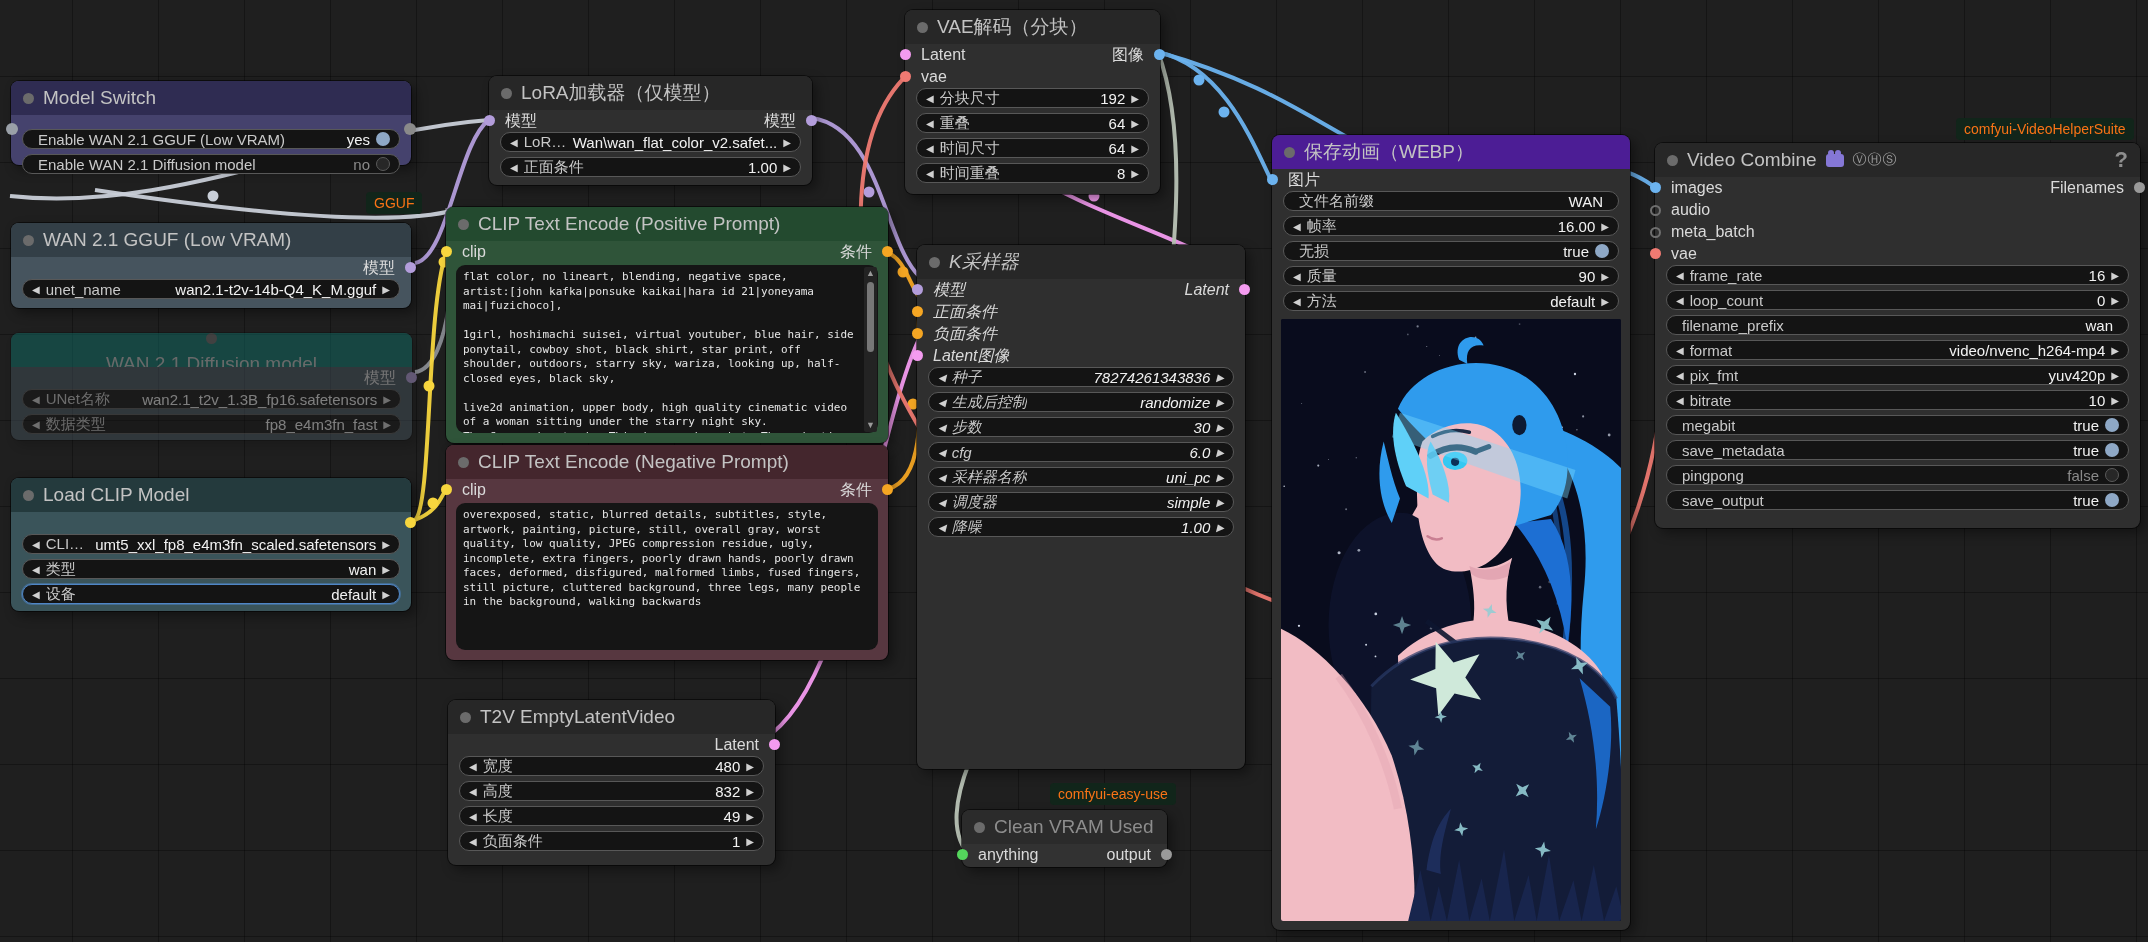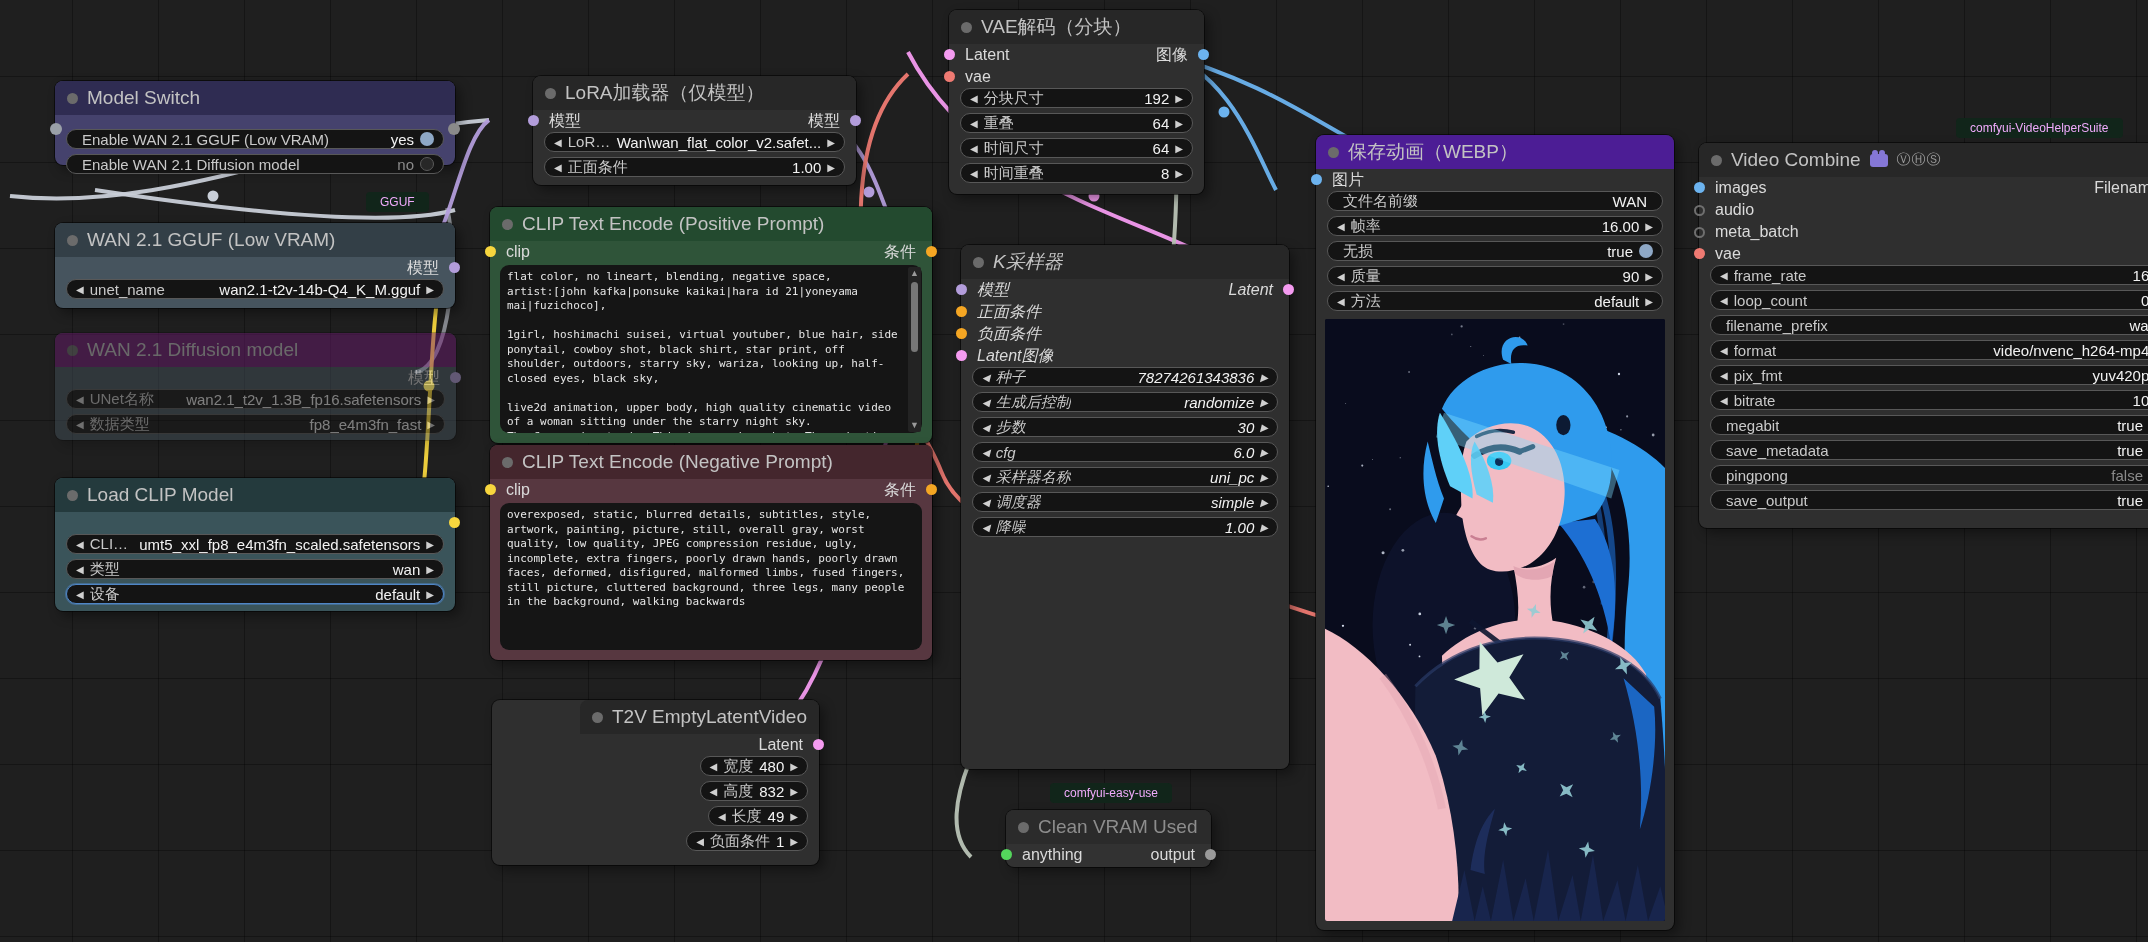--- a/index.html
+++ b/index.html
@@ -5,21 +5,21 @@
   html,body{margin:0;padding:0;width:2148px;height:942px;overflow:hidden;
     background:#1f1f1f;font-family:"Liberation Sans",sans-serif;}
   #canvas{position:relative;width:2148px;height:942px;
     background-color:#1f1f1f;
     background-image:linear-gradient(rgba(0,0,0,.33) 1.5px,transparent 1.5px),
       linear-gradient(90deg,rgba(0,0,0,.33) 1.5px,transparent 1.5px);
     background-size:86px 86px;background-position:-14px -10px;}
   #wires{position:absolute;left:0;top:0;z-index:1;pointer-events:none;}
   #nodes,#badges{position:absolute;left:0;top:0;width:100%;height:100%;z-index:2;}
   .node{position:absolute;border-radius:8px;box-sizing:border-box;display:flex;flex-direction:column;
-    box-shadow:0 0 0 1px rgba(0,0,0,.55),5px 5px 12px rgba(0,0,0,.4);margin-left:44px;}
+    box-shadow:0 0 0 1px rgba(0,0,0,.55),5px 5px 12px rgba(0,0,0,.4);}
   .node-header{height:34px;flex:0 0 34px;border-radius:8px 8px 0 0;display:flex;align-items:center;
     gap:9px;padding:0 12px;box-sizing:border-box;}
   .title-dot{width:11px;height:11px;border-radius:50%;background:#6b6b6b;flex:0 0 auto;}
   .node-title{font-size:19px;color:#c3c3c3;white-space:nowrap;overflow:hidden;}
   .node-title.dim{color:#8d8d8d;}
   .hdr-spacer{flex:1;}
   .film-icon{width:18px;height:13px;background:#8577d6;border-radius:3px;position:relative;flex:0 0 auto;}
   .film-icon:before{content:"";position:absolute;left:2px;top:-4px;width:6px;height:6px;border-radius:50%;background:#8577d6;}
   .film-icon:after{content:"";position:absolute;left:9px;top:-4px;width:6px;height:6px;border-radius:50%;background:#8577d6;}
   .vhs-letters{font-size:14px;color:#9a9a9a;letter-spacing:1px;}
@@ -44,22 +44,22 @@
   .textarea{position:relative;flex:1;margin:2px 10px 10px;background:#151515;border-radius:9px;
     color:#e6e6e6;font-family:"DejaVu Sans Mono",monospace;font-size:11px;line-height:1.32;
     padding:5px 16px 5px 7px;overflow:hidden;white-space:pre-wrap;box-sizing:border-box;}
   .scrollbar{position:absolute;right:1px;top:1px;bottom:1px;width:13px;background:#232323;border-radius:2px;
     display:flex;flex-direction:column;align-items:center;}
   .scroll-arrow{font-size:9px;color:#9a9a9a;height:13px;line-height:13px;}
   .scroll-thumb{width:7px;flex:0 0 70px;background:#777;border-radius:4px;margin:2px 0;}
   .scroll-track-fill{flex:1;}
   .preview{flex:1;margin:3px 9px 9px;border-radius:2px;overflow:hidden;background:#0a0d1e;}
   .preview svg{display:block;width:100%;height:100%;}
-  .badge{position:absolute;background:#11251a;color:#f0abfc;font-size:12px;line-height:1;
-    padding:4px 14px;border-radius:4px;white-space:nowrap;}
+  .badge{position:absolute;background:#11251a;color:#f97316;font-size:14px;line-height:1;
+    padding:4px 8px;border-radius:4px;white-space:nowrap;}
 </style>
 </head>
 <body>
 
 <div id="canvas">
   <svg id="wires" width="2148" height="942">
       <path d="M 10,196 C 170,214 330,132 489,120" stroke="#c9cfd8" stroke-width="4" fill="none" opacity="0.95"></path>
       <circle cx="213" cy="196" r="5.5" fill="#c9cfd8"></circle>
       <path d="M 95,190 C 240,212 390,228 455,210" stroke="#c9cfd8" stroke-width="4" fill="none" opacity="0.95"></path>
       <path d="M 415,372 C 452,368 458,250 447,208" stroke="#c9cfd8" stroke-width="4" fill="none" opacity="0.6"></path>
@@ -116,21 +116,21 @@
           <span class="slot-dot out" style="background: rgb(179, 157, 219);"></span>
         </div>
         <div class="widget">
           <span class="w-arrow">◀</span>
           <span class="w-label">unet_name</span>
           <span class="w-value">wan2.1-t2v-14b-Q4_K_M.gguf</span>
           <span class="w-arrow">▶</span>
         </div>
       </div>
       <div class="node" style="left: 11px; top: 333px; width: 401px; height: 107px; background: rgb(70, 84, 94); opacity: 0.45;">
-        <div class="node-header" style="background: #701a75;">
+        <div class="node-header" style="background: #0f766e; flex-direction: column;">
           <span class="title-dot"></span>
           <span class="node-title">WAN 2.1 Diffusion model</span>
         </div>
         <div class="slot-row">
           <span class="out-label">模型</span>
           <span class="slot-dot out" style="background: rgb(179, 157, 219);"></span>
         </div>
         <div class="widget">
           <span class="w-arrow">◀</span>
           <span class="w-label">UNet名称</span>
@@ -227,21 +227,21 @@
           <span class="node-title">CLIP Text Encode (Negative Prompt)</span>
         </div>
         <div class="slot-row">
           <span class="slot-dot in" style="background: rgb(247, 214, 62);"></span>
           <span class="in-label">clip</span>
           <span class="out-label">条件</span>
           <span class="slot-dot out" style="background: rgb(245, 166, 35);"></span>
         </div>
         <div class="textarea">overexposed, static, blurred details, subtitles, style, artwork, painting, picture, still, overall gray, worst quality, low quality, JPEG compression residue, ugly, incomplete, extra fingers, poorly drawn hands, poorly drawn faces, deformed, disfigured, malformed limbs, fused fingers, still picture, cluttered background, three legs, many people in the background, walking backwards</div>
       </div>
-      <div class="node" style="left: 448px; top: 700px; width: 327px; height: 165px; background: rgb(47, 47, 47); align-items: flex-end;">
+      <div class="node" style="left: 448px; top: 700px; width: 327px; height: 165px; background: rgb(47, 47, 47);">
         <div class="node-header" style="background: rgb(39, 39, 39);">
           <span class="title-dot"></span>
           <span class="node-title">T2V EmptyLatentVideo</span>
         </div>
         <div class="slot-row">
           <span class="out-label">Latent</span>
           <span class="slot-dot out" style="background: rgb(244, 155, 240);"></span>
         </div>
         <div class="widget">
           <span class="w-arrow">◀</span>

